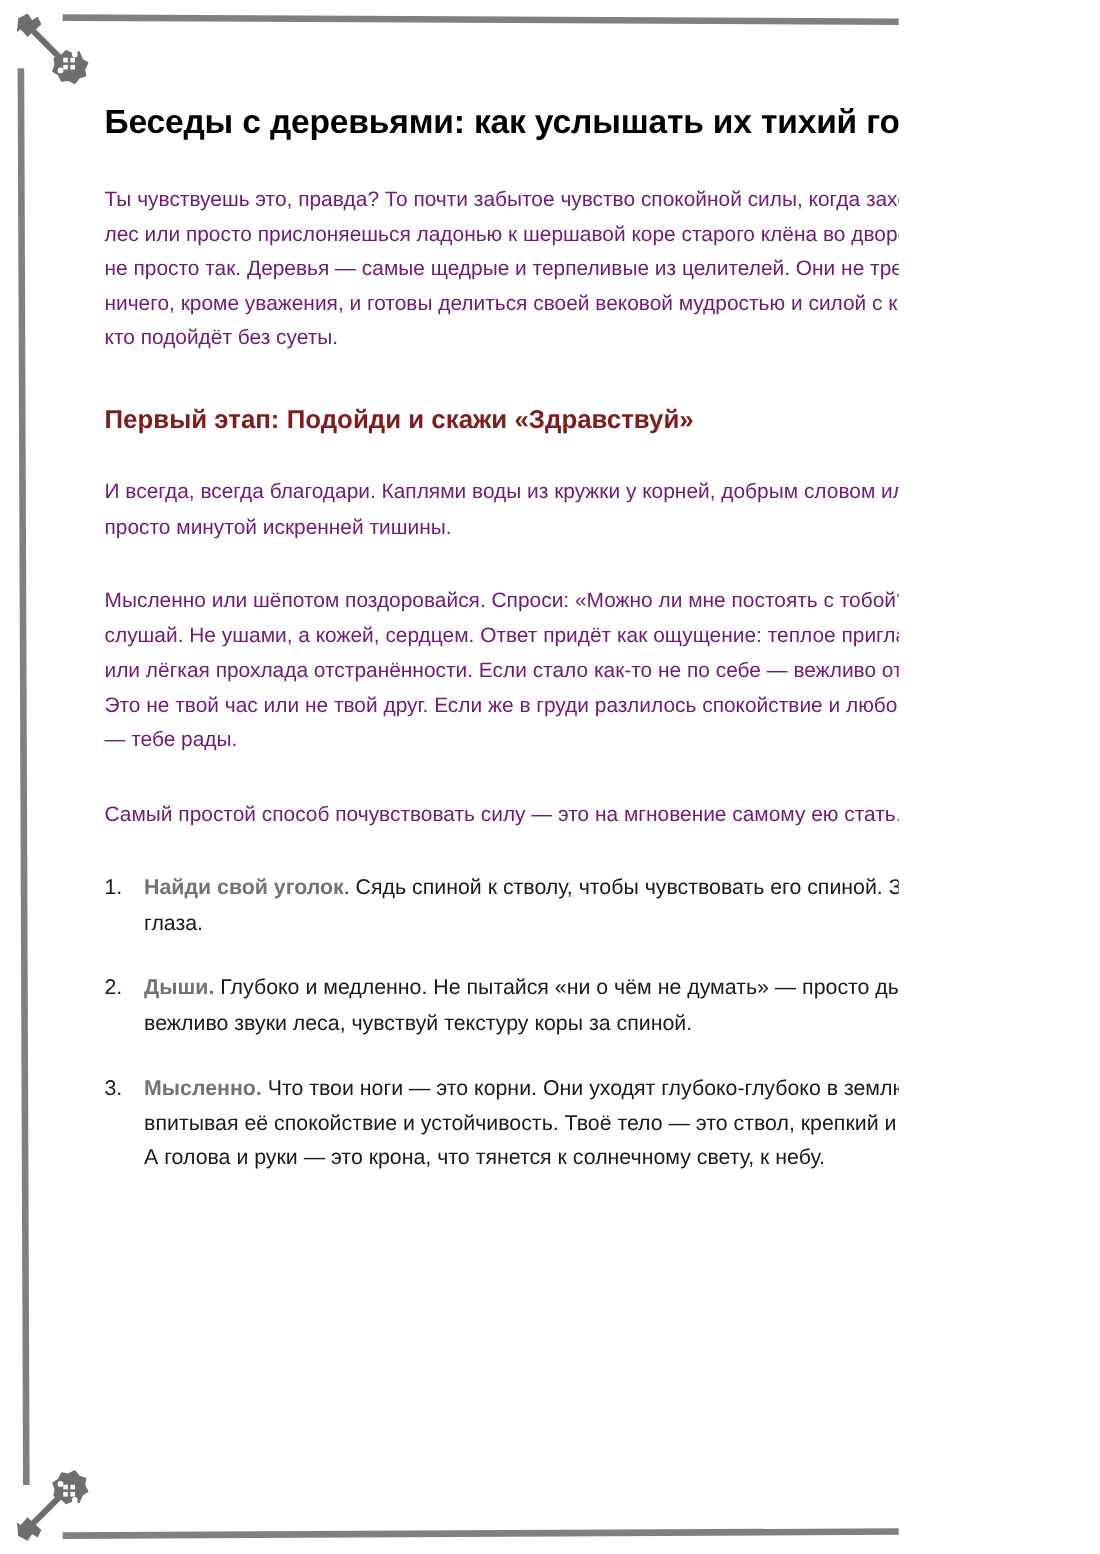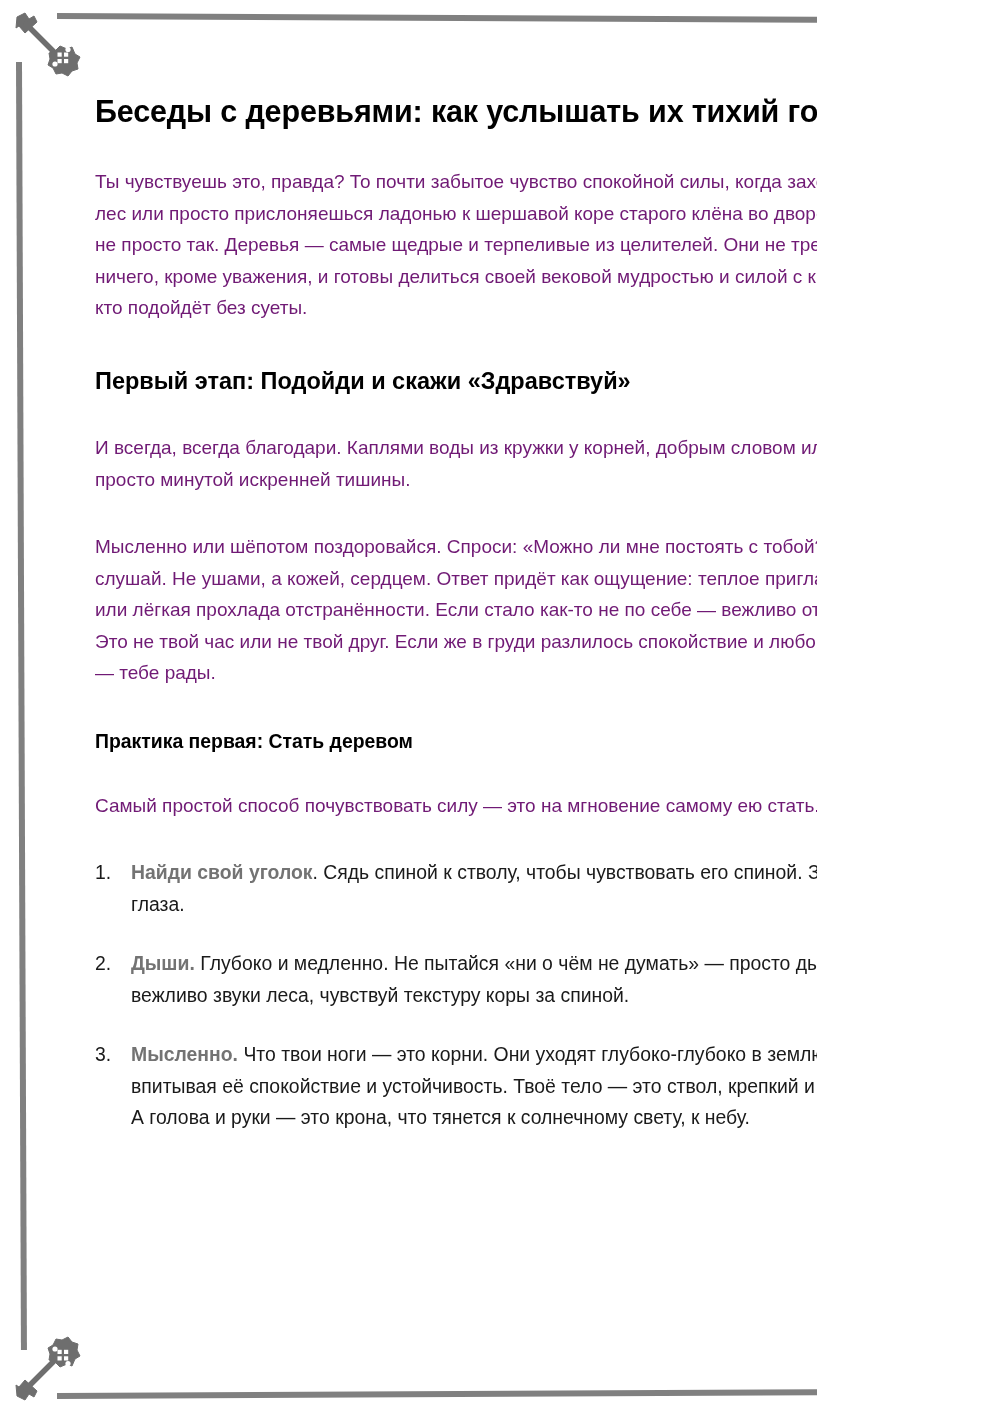--- a/index.html
+++ b/index.html
@@ -100,21 +100,21 @@
     color: #701a75;
     text-align: left;
   }
 
   h2.sec-h2 {
     font-size: 23.5px;
     font-weight: bold;
     line-height: 1.3;
     margin: 0;
     padding-top: 42px;
-    color: #000000;
+    color: #7f1d1d;
   }
 
   h3.sec-h3 {
     font-size: 19.4px;
     font-weight: bold;
     line-height: 1.3;
     margin: 0;
     padding-top: 40px;
     color: #000;
   }
@@ -247,21 +247,20 @@
     <p class="para">Ты чувствуешь это, правда? То почти забытое чувство спокойной силы, когда заходишь в лес или просто прислоняешься ладонью к шершавой коре старого клёна во дворе. Это не просто так. Деревья — самые щедрые и терпеливые из целителей. Они не требуют ничего, кроме уважения, и готовы делиться своей вековой мудростью и силой с каждым, кто подойдёт без суеты.</p>
 
 
     <h2 class="sec-h2">Первый этап: Подойди и скажи «Здравствуй»</h2>
 
 
     <p class="para">И всегда, всегда благодари. Каплями воды из кружки у корней, добрым словом или просто минутой искренней тишины.</p>
 
     <p class="para">Мысленно или шёпотом поздоровайся. Спроси: «Можно ли мне постоять с тобой?». И... слушай. Не ушами, а кожей, сердцем. Ответ придёт как ощущение: теплое приглашение или лёгкая прохлада отстранённости. Если стало как-то не по себе — вежливо отойди. Это не твой час или не твой друг. Если же в груди разлилось спокойствие и любопытство — тебе рады.</p>
 
-    <h3 class="sec-h3">Практика первая: Стать деревом</h3>
 
     <p class="para">Самый простой способ почувствовать силу — это на мгновение самому ею стать.</p>
 
     <ol class="steps">
       <li>
         <span class="num">1.</span><span class="lead">Найди свой уголок</span><span class="txt">. Сядь спиной к стволу, чтобы чувствовать его спиной. Закрой глаза.</span>
       </li>
       <li>
         <span class="num">2.</span><span class="lead">Дыши.</span><span class="txt"> Глубоко и медленно. Не пытайся «ни о чём не думать» — просто дыши и вежливо звуки леса, чувствуй текстуру коры за спиной.</span>
       </li>

